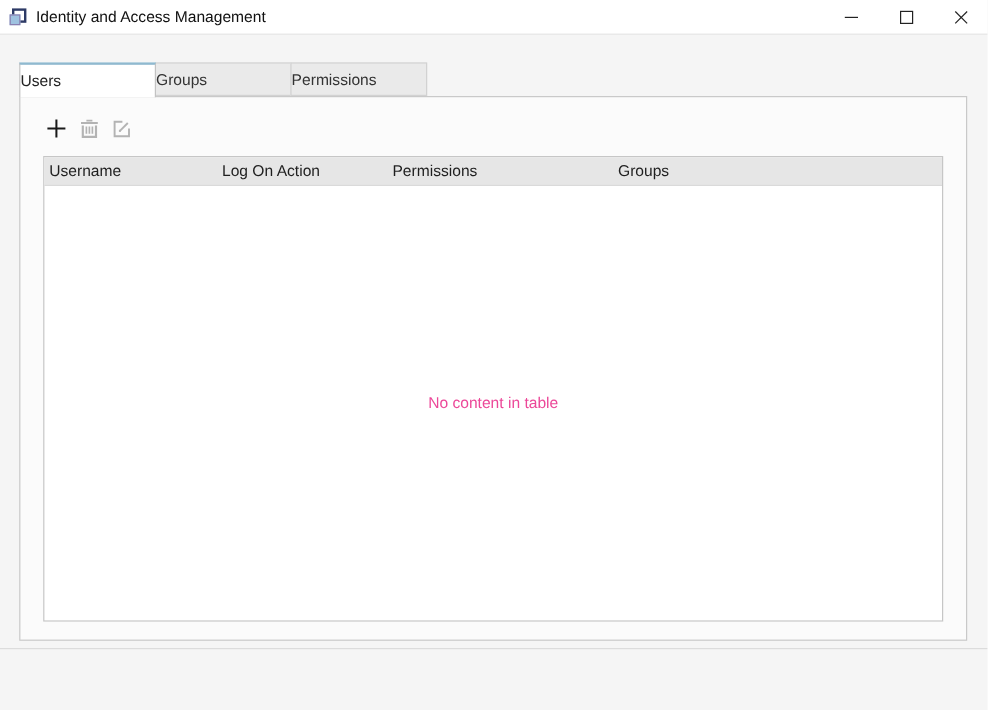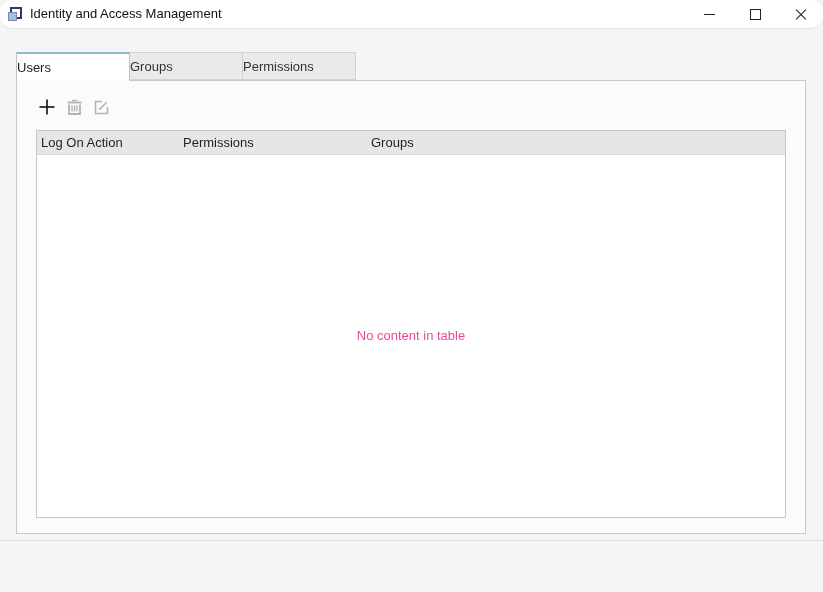--- a/index.html
+++ b/index.html
@@ -8,21 +8,21 @@
     font-family: "Liberation Sans", "DejaVu Sans", sans-serif;
     background: #f5f5f5;
     position: relative;
     overflow: hidden;
     color: #1a1a1a;
   }
 
   
   .titlebar {
     position: absolute; left: 0; top: 0; width: 823px; height: 29px;
-    background: #ffffff; border-bottom: 1px solid #e4e4e4; border-radius: 13px;
+    background: #ffffff; border-bottom: 1px solid #e4e4e4;
   }
   .app-icon {
     position: absolute; left: 8px; top: 6px; width: 16px; height: 16px;
   }
   .app-icon .sq-back {
     position: absolute; left: 2px; top: 1px; width: 12px; height: 12px;
     border: 2px solid #2d3a66; background: #ffffff;
   }
   .app-icon .sq-front {
     position: absolute; left: 0px; top: 6px; width: 9px; height: 9px;
@@ -176,20 +176,21 @@
       <svg width="17" height="17" viewBox="0 0 17 17">
         <path d="M9 2.5 L2.5 2.5 L2.5 14.5 L14.5 14.5 L14.5 8" stroke="#b3b3b3" stroke-width="1.6" fill="none"></path>
         <path d="M6.5 10.5 L13.5 3.5" stroke="#b3b3b3" stroke-width="1.6" fill="none"></path>
         <path d="M6 11 L8 10.5 L6.5 9 Z" fill="#b3b3b3"></path>
       </svg>
     </div>
   </div>
 
   <div class="table-wrap">
     <div class="table-header">
+      <div class="th c0">Username</div>
       <div class="th c1">Log On Action</div>
       <div class="th c3">Permissions</div>
       <div class="th c4">Groups</div>
     </div>
     <div class="empty-msg">No content in table</div>
   </div>
 
 </div>
 
 <div class="footer-sep"></div>

